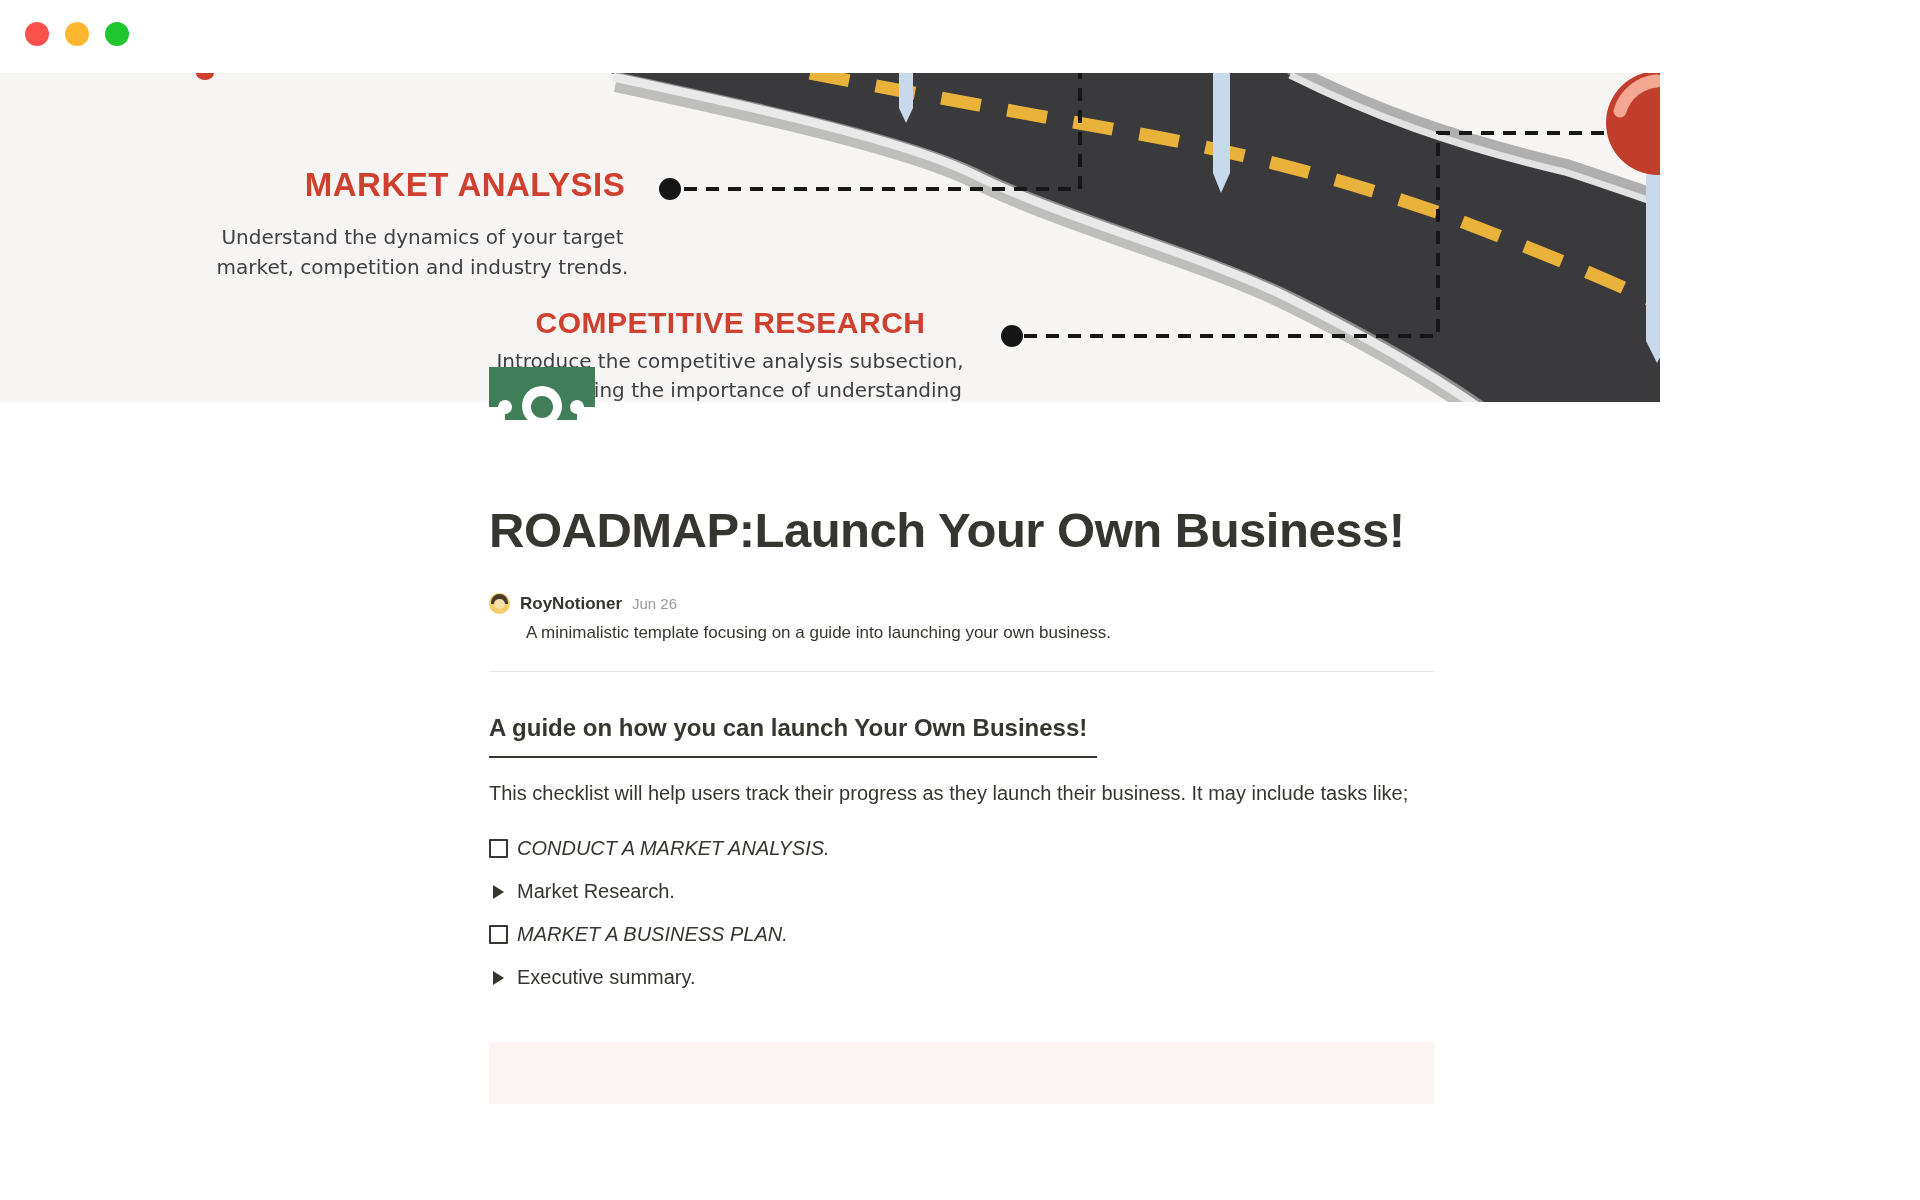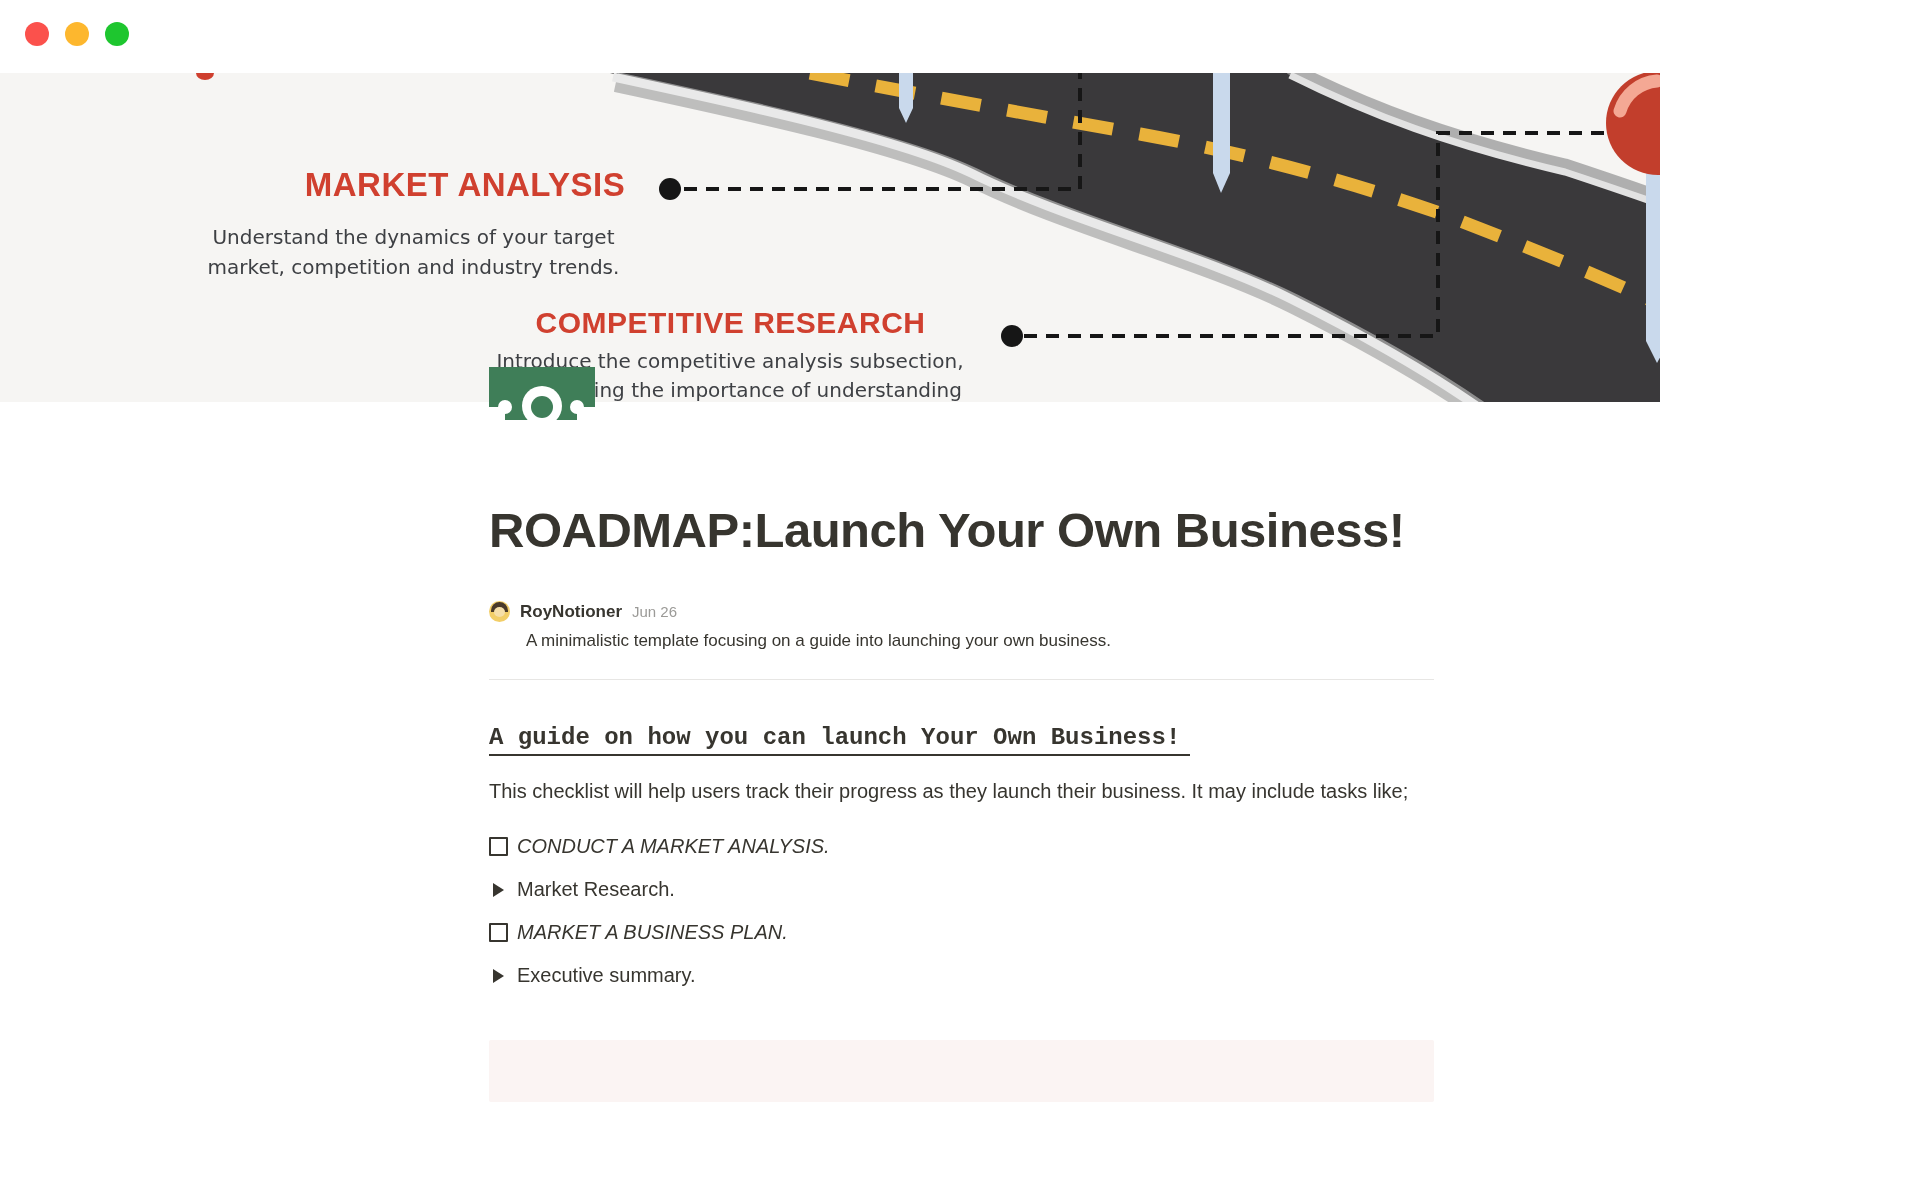--- a/index.html
+++ b/index.html
@@ -11,39 +11,39 @@
   .titlebar{position:absolute;left:0;top:0;width:1920px;height:73px;background:#ffffff;}
   .tl-dot{position:absolute;top:22px;width:24px;height:24px;border-radius:50%;}
   .tl-red{left:25px;background:#FB514C;}
   .tl-yellow{left:65px;background:#FDB72E;}
   .tl-green{left:105px;background:#1EC62F;}
   
   .cover{position:absolute;left:0;top:73px;width:1660px;height:329px;background:#F6F5F3;overflow:hidden;}
   .cover svg{position:absolute;left:0;top:0;}
   .cover-text{position:absolute;text-align:center;}
   .market-title{left:240px;top:93px;width:450px;font-size:33px;font-weight:bold;color:#D0402F;letter-spacing:.5px;}
-  .market-desc{left:156px;top:149px;width:515px;font-size:20px;line-height:30px;color:#3E4044;font-family:"DejaVu Sans",sans-serif;}
+  .market-desc{left:165px;top:149px;width:515px;font-size:20px;line-height:30px;color:#3E4044;font-family:"DejaVu Sans",sans-serif;}
   .comp-title{left:478px;top:233px;width:505px;font-size:30px;font-weight:bold;color:#D0402F;letter-spacing:.5px;}
   .comp-desc{left:420px;top:274px;width:620px;font-size:20px;line-height:29px;color:#3E4044;font-family:"DejaVu Sans",sans-serif;}
   
   .page-icon{position:absolute;left:489px;top:367px;width:106px;height:58px;z-index:5;}
   
   .page{position:absolute;left:0;top:402px;width:1920px;background:#ffffff;}
   .content{margin-left:489px;width:945px;}
   .page-title{margin:98px 0 0 0;font-size:49px;line-height:61px;font-weight:bold;color:#37352F;letter-spacing:-0.5px;}
-  .meta{margin-top:40px;display:flex;align-items:center;}
+  .meta{margin-top:32px;display:flex;align-items:center;}
   .avatar{width:21px;height:21px;border-radius:50%;background:#F2CE68;position:relative;overflow:hidden;margin-right:10px;flex:none;}
   .avatar .hair{position:absolute;left:2px;top:1px;width:17px;height:10px;border-radius:9px 9px 0 0;background:#4A3A2A;}
   .avatar .face{position:absolute;left:5px;top:6px;width:11px;height:10px;border-radius:50%;background:#F6DFA8;}
   .author{font-size:17px;font-weight:bold;color:#37352F;}
   .date{font-size:15px;color:#9B9A97;margin-left:10px;}
   .page-desc{margin-top:9px;margin-left:37px;font-size:17px;color:#37352F;}
   .divider{margin-top:28px;height:1px;background:#E7E6E4;width:945px;}
   .section-heading{margin-top:42px;font-size:24px;font-weight:bold;color:#37352F;}
-  .section-heading span{display:inline-block;border-bottom:2px solid #37352F;padding:0 10px 3px 0;font-family:Liberation Mono, monospace;}
+  .section-heading span{display:inline-block;border-bottom:2px solid #37352F;padding:0 10px 14px 0;}
   .para{margin-top:16px;font-size:20px;line-height:31px;color:#37352F;width:945px;}
   .checklist{margin-top:26px;}
   .check-item{display:flex;align-items:center;min-height:28px;margin-bottom:15px;font-size:20px;color:#37352F;}
   .todo-box{flex:none;width:19px;height:19px;border:2px solid #37352F;border-radius:1px;background:#fff;margin-right:9px;box-sizing:border-box;}
   .todo-label{font-style:italic;}
   .toggle-tri{flex:none;width:19px;margin-right:9px;display:flex;justify-content:center;}
   .toggle-tri i{display:block;width:0;height:0;border-left:11px solid #37352F;border-top:7px solid transparent;border-bottom:7px solid transparent;}
   .pink-block{margin-top:50px;width:945px;height:62px;background:#FBF4F3;border-radius:2px;}
 </style>
 </head>

